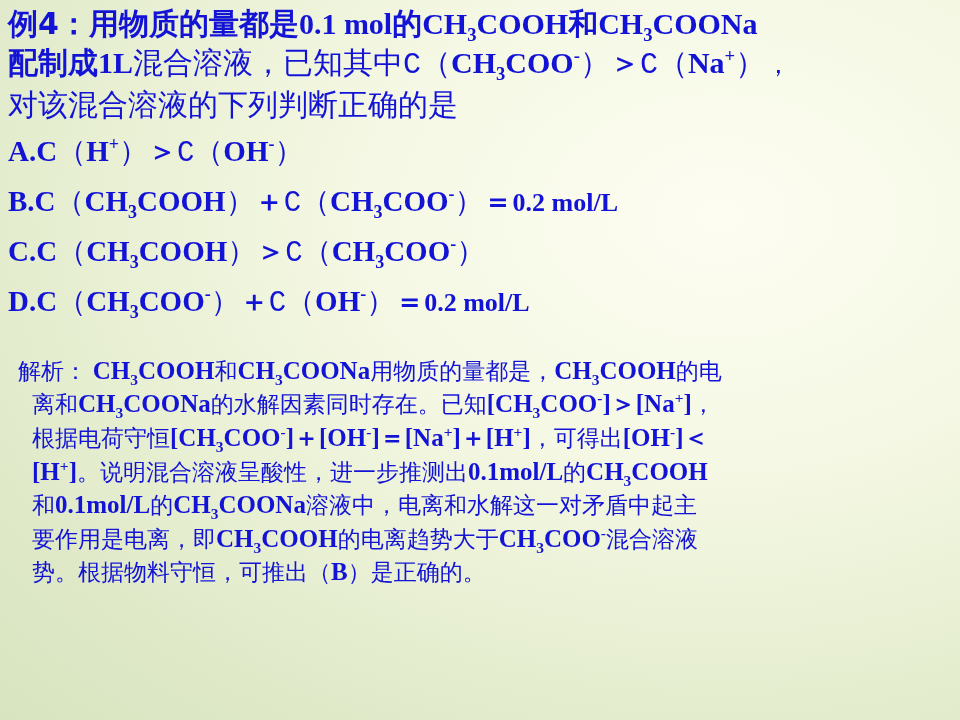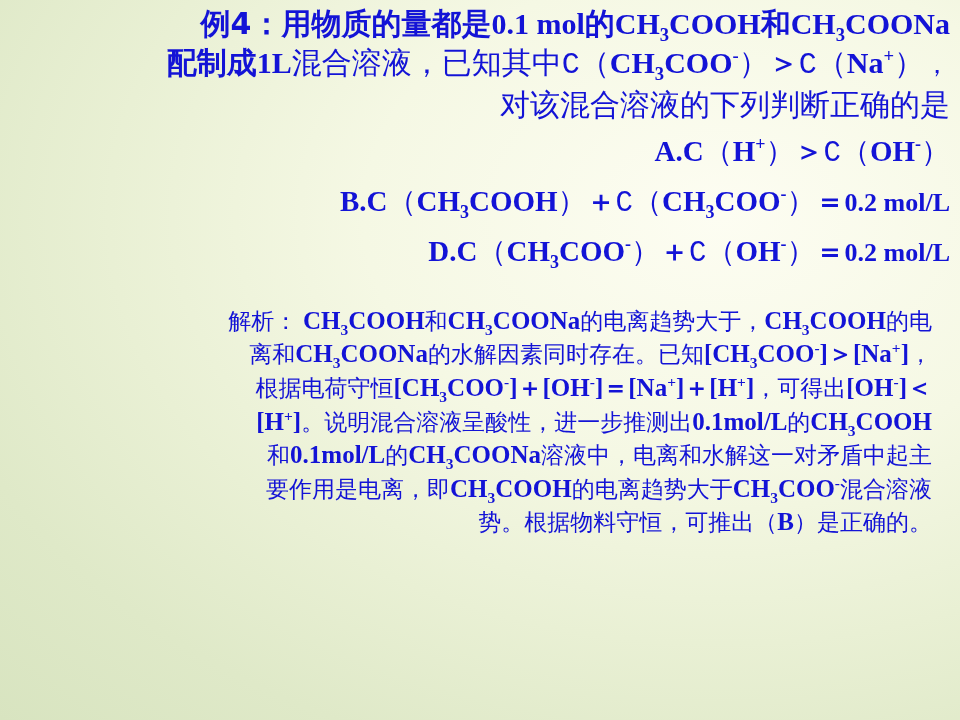--- a/index.html
+++ b/index.html
@@ -12,21 +12,20 @@
     overflow: hidden;
     font-family: "Liberation Serif", serif;
     background: radial-gradient(ellipse at 75% 30%, #fdfdf2 0%, #f5f8e4 35%, #e9f0d4 60%, #dfe9c8 80%, #d8e4c0 100%);
   }
   .slide {
     position: relative;
     width: 960px;
     height: 708px;
     box-sizing: border-box;
     padding: 4px 10px 0 8px;
-    text-align: right;
   }
 
   
   .q-block {
     color: #1313d6;
     font-weight: bold;
     font-size: 30px;
     line-height: 1.30;
     letter-spacing: 0px;
   }
@@ -106,31 +105,34 @@
   <div class="opt-list">
 
     <div class="opt">
       <span>A.C</span><span class="cn-light">（</span><span>H<sup>+</sup></span><span class="cn-light">）</span><span class="cn">＞</span><span class="mono">C</span><span class="cn-light">（</span><span>OH<sup>-</sup></span><span class="cn-light">）</span>
     </div>
 
     <div class="opt">
       <span>B.C</span><span class="cn-light">（</span><span>CH<sub>3</sub>COOH</span><span class="cn-light">）</span><span class="cn">＋</span><span class="mono">C</span><span class="cn-light">（</span><span>CH<sub>3</sub>COO<sup>-</sup></span><span class="cn-light">）</span><span class="cn">＝</span><span class="sm">0.2 mol/L</span>
     </div>
 
+    <div class="opt">
+      <span>C.C</span><span class="cn-light">（</span><span>CH<sub>3</sub>COOH</span><span class="cn-light">）</span><span class="cn">＞</span><span class="mono">C</span><span class="cn-light">（</span><span>CH<sub>3</sub>COO<sup>-</sup></span><span class="cn-light">）</span>
+    </div>
 
     <div class="opt">
       <span>D.C</span><span class="cn-light">（</span><span>CH<sub>3</sub>COO<sup>-</sup></span><span class="cn-light">）</span><span class="cn">＋</span><span class="mono">C</span><span class="cn-light">（</span><span>OH<sup>-</sup></span><span class="cn-light">）</span><span class="cn">＝</span><span class="sm">0.2 mol/L</span>
     </div>
   </div>
 
   <div class="explain">
 
     <div class="ex-line">
       <span class="cn-light">解析：</span>
-      <span class="ex-sm">CH<sub>3</sub>COOH</span><span class="cn-light">和</span><span class="ex-sm">CH<sub>3</sub>COONa</span><span class="cn-light">的电离趋势大于，</span><span class="ex-sm">CH<sub>3</sub>COOH</span><span class="cn-light">的电</span>
+      <span class="ex-sm">CH<sub>3</sub>COOH</span><span class="cn-light">和</span><span class="ex-sm">CH<sub>3</sub>COONa</span><span class="cn-light">用物质的量都是，</span><span class="ex-sm">CH<sub>3</sub>COOH</span><span class="cn-light">的电</span>
     </div>
 
     <div class="ex-line indent">
       <span class="cn-light">离和</span><span class="ex-sm">CH<sub>3</sub>COONa</span><span class="cn-light">的水解因素同时存在。已知</span><span class="ex-sm">[CH<sub>3</sub>COO<sup>-</sup>]＞[Na<sup>+</sup>]</span><span class="cn-light">，</span>
     </div>
 
     <div class="ex-line indent">
       <span class="cn-light">根据电荷守恒</span><span class="ex-sm">[CH<sub>3</sub>COO<sup>-</sup>]＋[OH<sup>-</sup>]＝[Na<sup>+</sup>]＋[H<sup>+</sup>]</span><span class="cn-light">，可得出</span><span class="ex-sm">[OH<sup>-</sup>]＜</span>
     </div>
 

